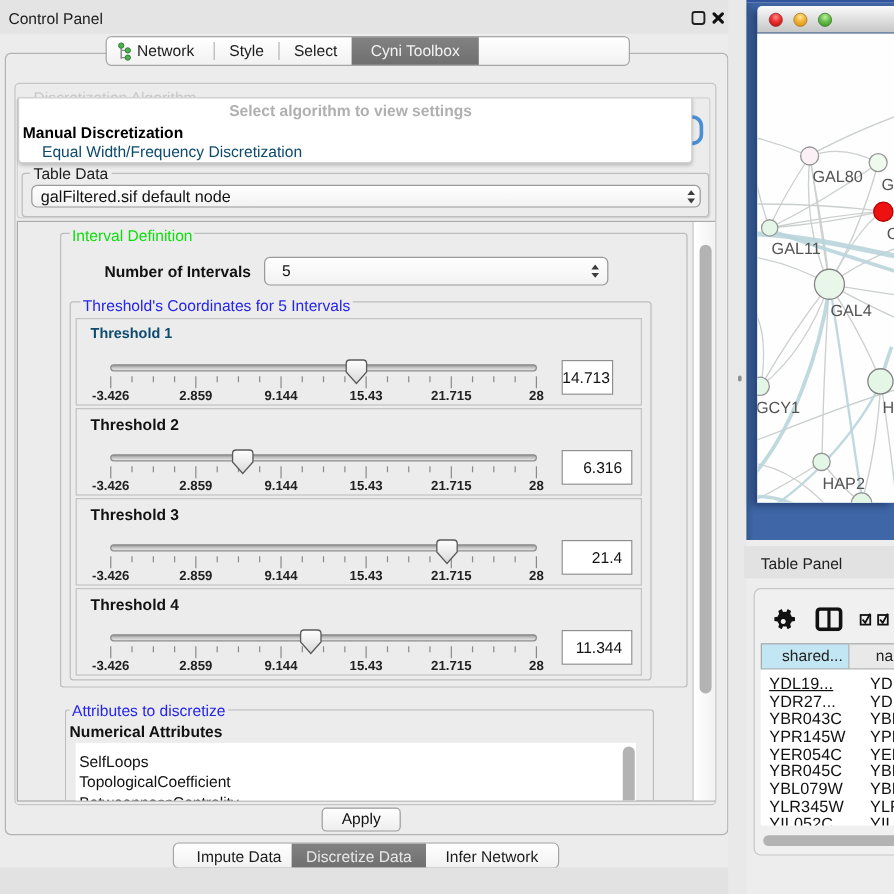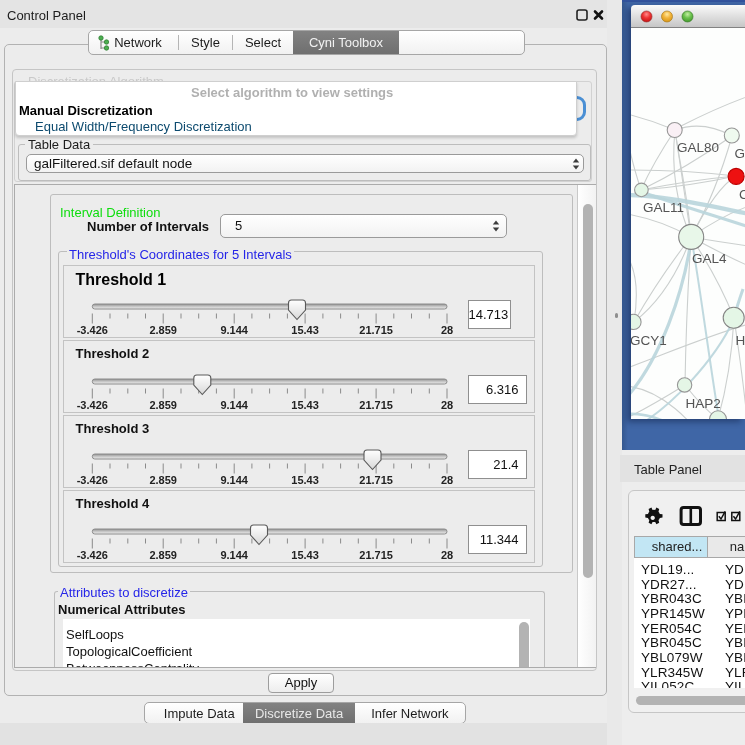--- a/index.html
+++ b/index.html
@@ -92,21 +92,21 @@
 
   <div class="abs" id="popup">
     <div class="abs" style="left:175px;top:3px;font-size:13px;font-weight:bold;color:#b0b0b0;">Select algorithm to view settings</div>
     <div class="abs" style="left:3px;top:21px;font-size:13px;font-weight:bold;color:#000;">Manual Discretization</div>
     <div class="abs" style="left:19px;top:37px;font-size:13px;color:#0c4a6e;">Equal Width/Frequency Discretization</div>
   </div>
 
   <div class="abs" id="scrollpane">
 
     <div class="abs groupbox" style="left:35px;top:9px;width:521px;height:377px;"></div>
-    <div class="abs greent" style="left:43px;top:20px;background:#ececec;padding:0 2px;">Interval Definition</div>
+    <div class="abs greent" style="left:43px;top:4px;background:#ececec;padding:0 2px;">Interval Definition</div>
     <div class="abs" style="left:72px;top:34px;font-size:13px;font-weight:bold;color:#111;">Number of Intervals</div>
     <div class="abs combo" style="left:205px;top:29px;width:287px;height:24px;border-radius:5px;line-height:22px;padding-left:14px;">5</div>
     <svg class="abs" style="left:477px;top:35px;" width="8" height="12" viewBox="0 0 8 12">
         <path d="M4,0.5 L7.2,4.5 L0.8,4.5 z" fill="#3c3c3c"></path>
         <path d="M4,11.5 L7.2,7.5 L0.8,7.5 z" fill="#3c3c3c"></path>
       </svg>
     <div class="abs groupbox" style="left:43px;top:66px;width:483px;height:314px;"></div>
     <div class="abs bluet" style="left:52px;top:62px;background:#ececec;padding:0 2px;">Threshold's Coordinates for 5 Intervals</div>
 
     <svg width="0" height="0" style="position:absolute">
@@ -116,21 +116,21 @@
             <stop offset="0.45" stop-color="#c2c2c2"></stop>
             <stop offset="1" stop-color="#efefef"></stop>
           </linearGradient>
 <linearGradient id="thm" x1="0" y1="0" x2="0" y2="1">
             <stop offset="0" stop-color="#ffffff"></stop>
             <stop offset="1" stop-color="#d8d8d8"></stop>
           </linearGradient>
 </defs>
       </svg>
 <div class="abs tbox" style="left:47.5px;top:80.0px;width:472px;height:72.5px;"></div>
-<div class="abs" style="left:60.5px;top:86.0px;font-size:16px;font-weight:bold;color:#000000;text-align:center;">Threshold 1</div>
+<div class="abs" style="left:60.5px;top:86.0px;font-size:12px;font-weight:bold;color:#0c4a6e;text-align:center;">Threshold 1</div>
 <svg class="abs" style="left:47.5px;top:80.0px;" width="472" height="72.5" viewBox="0 0 472 72.5">
         <rect x="29.3" y="39.0" width="354.7" height="5" rx="2.5" fill="url(#trk)" stroke="#8c8c8c" stroke-width="1"></rect>
         <path d="M29.3,48.5v10 M47.0,48.5v5 M64.8,48.5v5 M82.5,48.5v5 M100.2,48.5v10 M118.0,48.5v5 M135.7,48.5v5 M153.4,48.5v5 M171.2,48.5v10 M188.9,48.5v5 M206.6,48.5v5 M224.4,48.5v5 M242.1,48.5v10 M259.9,48.5v5 M277.6,48.5v5 M295.3,48.5v5 M313.1,48.5v10 M330.8,48.5v5 M348.5,48.5v5 M366.3,48.5v5 M384.0,48.5v10" stroke="#8a8a8a" stroke-width="1" fill="none"></path>
         <text x="29.3" y="68.5" font-size="11" font-weight="bold" fill="#222" text-anchor="middle" font-family="Liberation Sans,sans-serif">-3.426</text>
         <text x="100.2" y="68.5" font-size="11" font-weight="bold" fill="#222" text-anchor="middle" font-family="Liberation Sans,sans-serif">2.859</text>
         <text x="171.2" y="68.5" font-size="11" font-weight="bold" fill="#222" text-anchor="middle" font-family="Liberation Sans,sans-serif">9.144</text>
         <text x="242.1" y="68.5" font-size="11" font-weight="bold" fill="#222" text-anchor="middle" font-family="Liberation Sans,sans-serif">15.43</text>
         <text x="313.1" y="68.5" font-size="11" font-weight="bold" fill="#222" text-anchor="middle" font-family="Liberation Sans,sans-serif">21.715</text>
         <text x="384.0" y="68.5" font-size="11" font-weight="bold" fill="#222" text-anchor="middle" font-family="Liberation Sans,sans-serif">28</text>
         <path d="M225.5,45.0 L225.5,38.0 Q225.5,35.0 228.5,35.0 L239.5,35.0 Q242.5,35.0 242.5,38.0 L242.5,45.0 L234.0,54.5 Z" fill="url(#thm)" stroke="#5a5a5a" stroke-width="1.1"></path>
@@ -301,21 +301,21 @@
 <g stroke="#111" fill="none" stroke-width="1.5">
 <rect x="73.2" y="6.5" width="8" height="8"></rect>
           <path d="M74.8,10.2 l2.2,2.8 l4.2,-7.6"></path>
 <rect x="87.8" y="6.5" width="8" height="8"></rect>
           <path d="M89.4,10.2 l2.2,2.8 l4.2,-7.6"></path>
 </g>
 </svg>
       <div class="abs" style="left:5px;top:45px;width:74px;height:22px;background:#c2e6f4;border:1px solid #a8a8a8;box-sizing:border-box;font-size:13px;color:#222;text-align:center;padding-left:12px;line-height:20px;">shared...</div>
       <div class="abs" style="left:79px;top:45px;width:70px;height:22px;background:#e9e9e9;border:1px solid #a8a8a8;border-left:none;box-sizing:border-box;font-size:13px;color:#222;text-align:center;line-height:20px;">nam</div>
       <div class="abs" style="left:5px;top:67px;width:144px;height:130px;background:#ffffff;overflow:hidden;">
-        <div class="abs trow" style="left:7px;top:4.00px;">YDL19...</div>
+        <div class="abs trow" style="left:7px;top:4.00px;text-decoration:underline;">YDL19...</div>
         <div class="abs trow" style="left:91px;top:4.00px;">YDL1</div>
         <div class="abs trow" style="left:7px;top:18.65px;">YDR27...</div>
         <div class="abs trow" style="left:91px;top:18.65px;">YDR2</div>
         <div class="abs trow" style="left:7px;top:33.30px;">YBR043C</div>
         <div class="abs trow" style="left:91px;top:33.30px;">YBR0</div>
         <div class="abs trow" style="left:7px;top:47.95px;">YPR145W</div>
         <div class="abs trow" style="left:91px;top:47.95px;">YPR1</div>
         <div class="abs trow" style="left:7px;top:62.60px;">YER054C</div>
         <div class="abs trow" style="left:91px;top:62.60px;">YER0</div>
         <div class="abs trow" style="left:7px;top:77.25px;">YBR045C</div>

